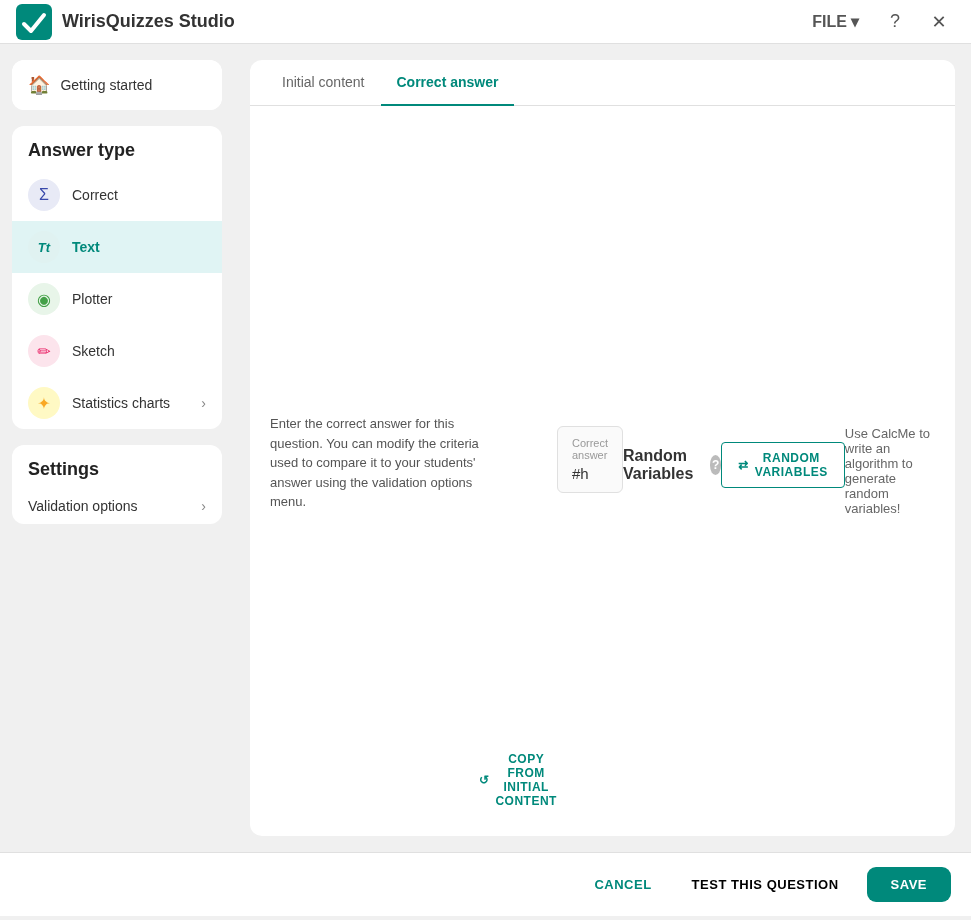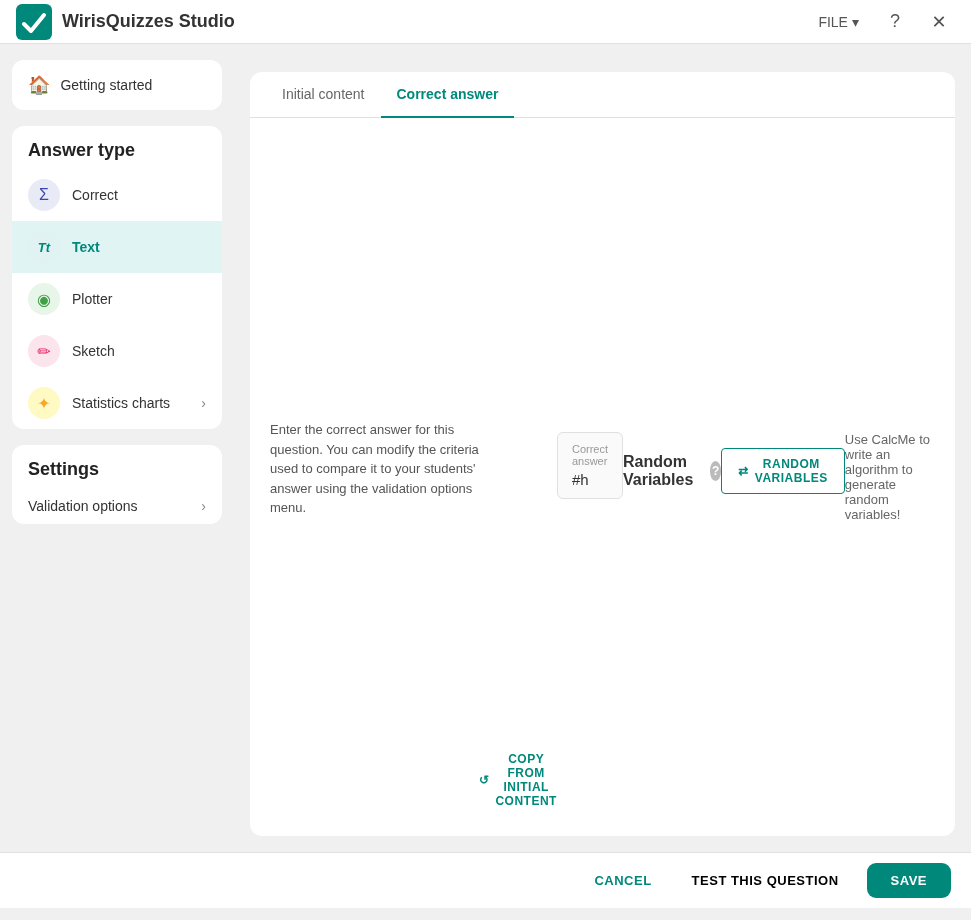--- a/index.html
+++ b/index.html
@@ -38,22 +38,22 @@
     }
     .header-right {
       display: flex;
       align-items: center;
       gap: 12px;
     }
     .file-btn {
       display: flex;
       align-items: center;
       gap: 4px;
-      font-size: 14px;
-      font-weight: 400;
+      font-size: 16px;
+      font-weight: 700;
       color: #555;
       cursor: pointer;
       background: none;
       border: none;
       padding: 6px 8px;
       border-radius: 4px;
     }
     .icon-btn {
       width: 32px;
       height: 32px;
@@ -164,21 +164,20 @@
       gap: 0;
     }
 
     .content-card {
       background: #fff;
       border-radius: 12px;
       flex: 1;
       display: flex;
       flex-direction: column;
       overflow: hidden;
-      margin-top: 12px;
     }
 
     
     .tabs {
       display: flex;
       border-bottom: 1px solid #e0e0e0;
       padding: 0 16px;
     }
     .tab {
       padding: 14px 16px;
@@ -285,21 +284,21 @@
       letter-spacing: 0.5px;
     }
 
     .random-vars-desc {
       font-size: 13px;
       color: #666;
     }
 
     
     .footer {
-      height: 56px;
+      height: 64px;
       background: #fff;
       border-top: 1px solid #e0e0e0;
       display: flex;
       align-items: center;
       justify-content: flex-end;
       padding: 0 20px;
       gap: 16px;
     }
     .btn-cancel {
       background: none;

